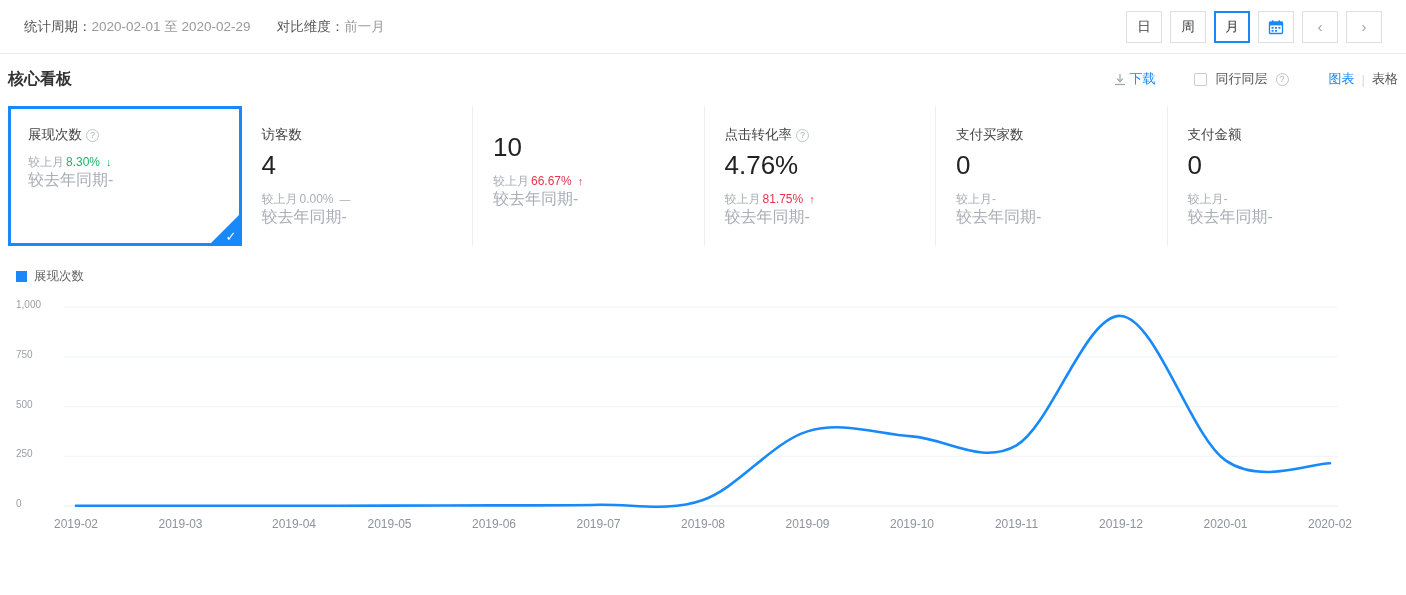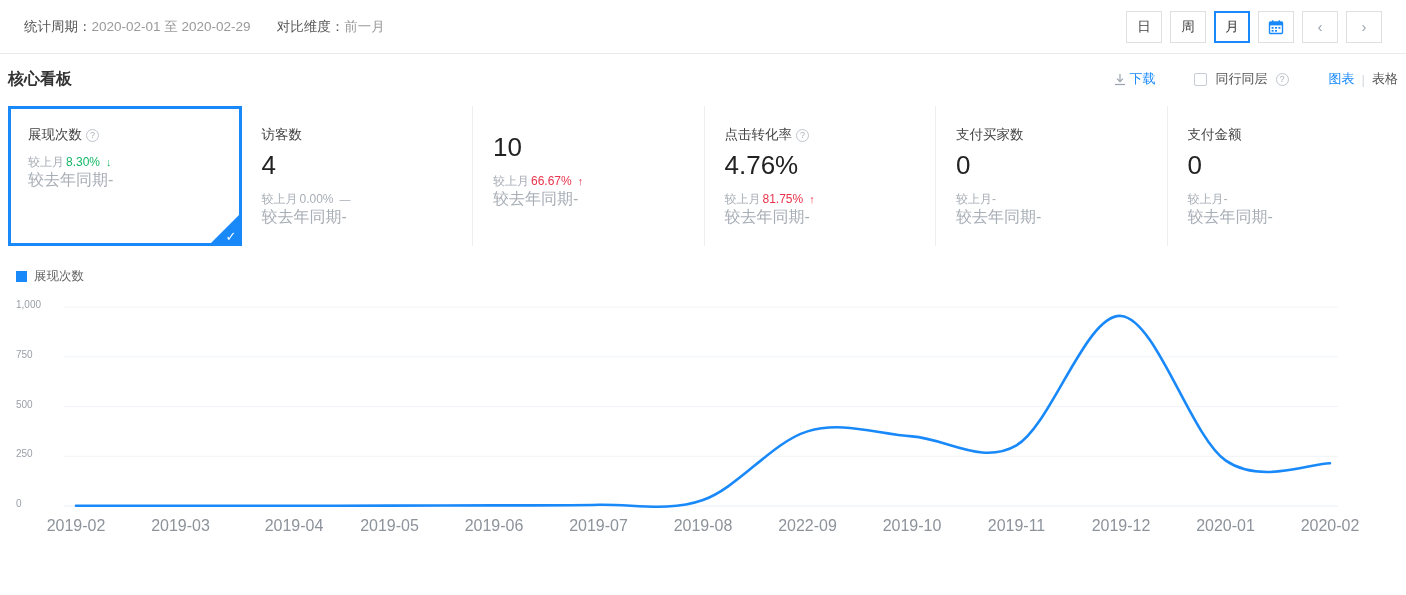--- a/index.html
+++ b/index.html
@@ -208,21 +208,21 @@
   .plot svg { display: block; }
   .ylab {
     position: absolute;
     font-size: 10px;
     color: #9aa0a8;
     text-align: left;
     left: 8px;
   }
   .xlab {
     position: absolute;
-    font-size: 16px;
+    font-size: 12px;
     color: #8d939b;
     text-align: center;
     transform: translateX(-50%);
     white-space: nowrap;
   }
 </style>
 </head>
 <body>
 
 <div class="topbar">
@@ -385,21 +385,21 @@
         <div class="ylab" style="top: 99.5px;">500</div>
         <div class="ylab" style="top: 49.75px;">750</div>
         <div class="ylab" style="top: 0px;">1,000</div>
         <div class="xlab" style="left: 68px; top: 218px;">2019-02</div>
         <div class="xlab" style="left: 172.5px; top: 218px;">2019-03</div>
         <div class="xlab" style="left: 286px; top: 218px;">2019-04</div>
         <div class="xlab" style="left: 381.5px; top: 218px;">2019-05</div>
         <div class="xlab" style="left: 486px; top: 218px;">2019-06</div>
         <div class="xlab" style="left: 590.5px; top: 218px;">2019-07</div>
         <div class="xlab" style="left: 695px; top: 218px;">2019-08</div>
-        <div class="xlab" style="left: 799.5px; top: 218px;">2022-09</div>
+        <div class="xlab" style="left: 799.5px; top: 218px;">2019-09</div>
         <div class="xlab" style="left: 904px; top: 218px;">2019-10</div>
         <div class="xlab" style="left: 1008.5px; top: 218px;">2019-11</div>
         <div class="xlab" style="left: 1113px; top: 218px;">2019-12</div>
         <div class="xlab" style="left: 1217.5px; top: 218px;">2020-01</div>
         <div class="xlab" style="left: 1322px; top: 218px;">2020-02</div>
       </div>
   </div>
 
 </div>
 

